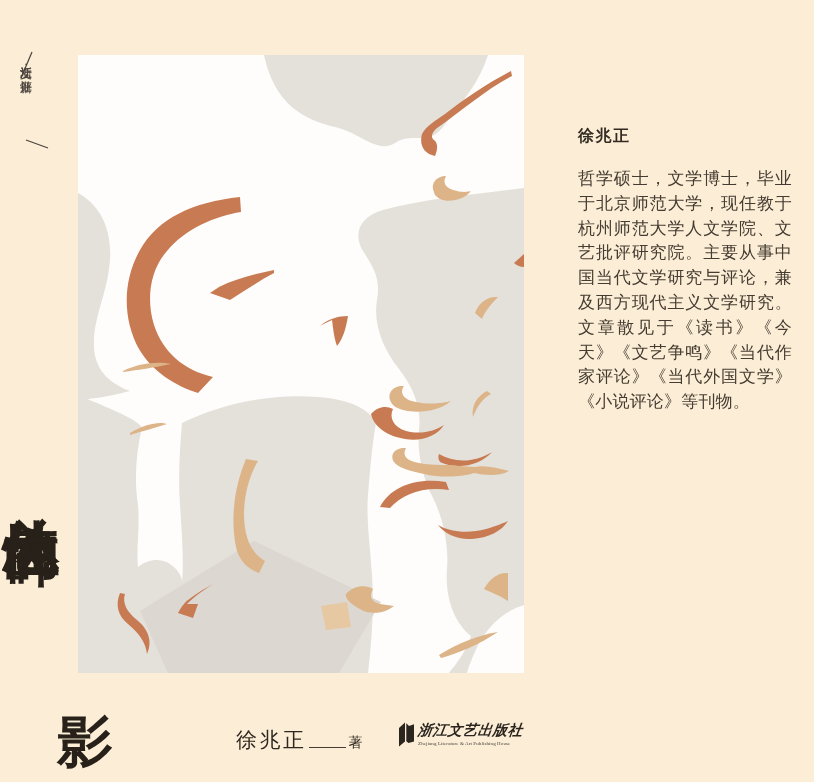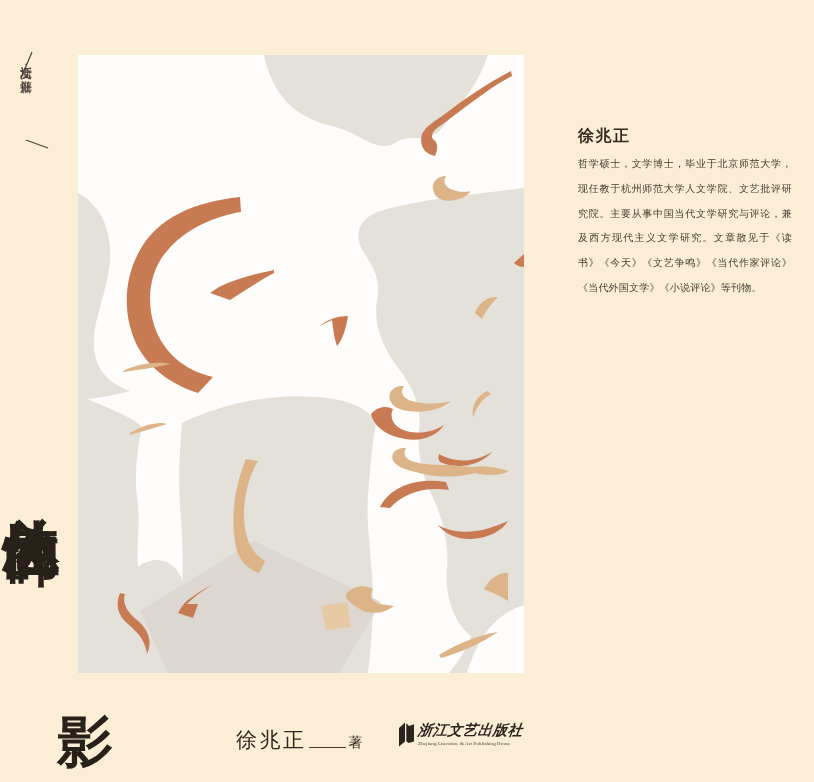--- a/index.html
+++ b/index.html
@@ -23,21 +23,21 @@
     font-weight:600;
   }
   .title-tail{
     position:absolute;left:57px;top:714px;
     font-size:56px;line-height:1;font-weight:600;
   }
   
   .author-block{position:absolute;left:578px;top:126px;width:214px;}
   .author-name{font-size:16px;font-weight:700;letter-spacing:1.5px;color:#332b23;}
   .author-bio{
-    margin-top:5px;font-size:10px;line-height:24.8px;
+    margin-top:20px;font-size:17px;line-height:24.8px;
     text-align:justify;text-justify:inter-ideograph;
     letter-spacing:0.2px;color:#443b31;
   }
   
   .art-panel{position:absolute;left:78px;top:55px;width:446px;height:618px;}
   
   .byline{position:absolute;left:236px;top:728px;display:flex;align-items:flex-end;color:#2f271f;}
   .byline-name{font-size:21px;letter-spacing:2.5px;line-height:24px;}
   .byline-line{width:37px;border-bottom:1.4px solid #473e33;margin:0 0 4px 2px;}
   .byline-role{font-size:14px;margin-left:3px;line-height:19px;}

